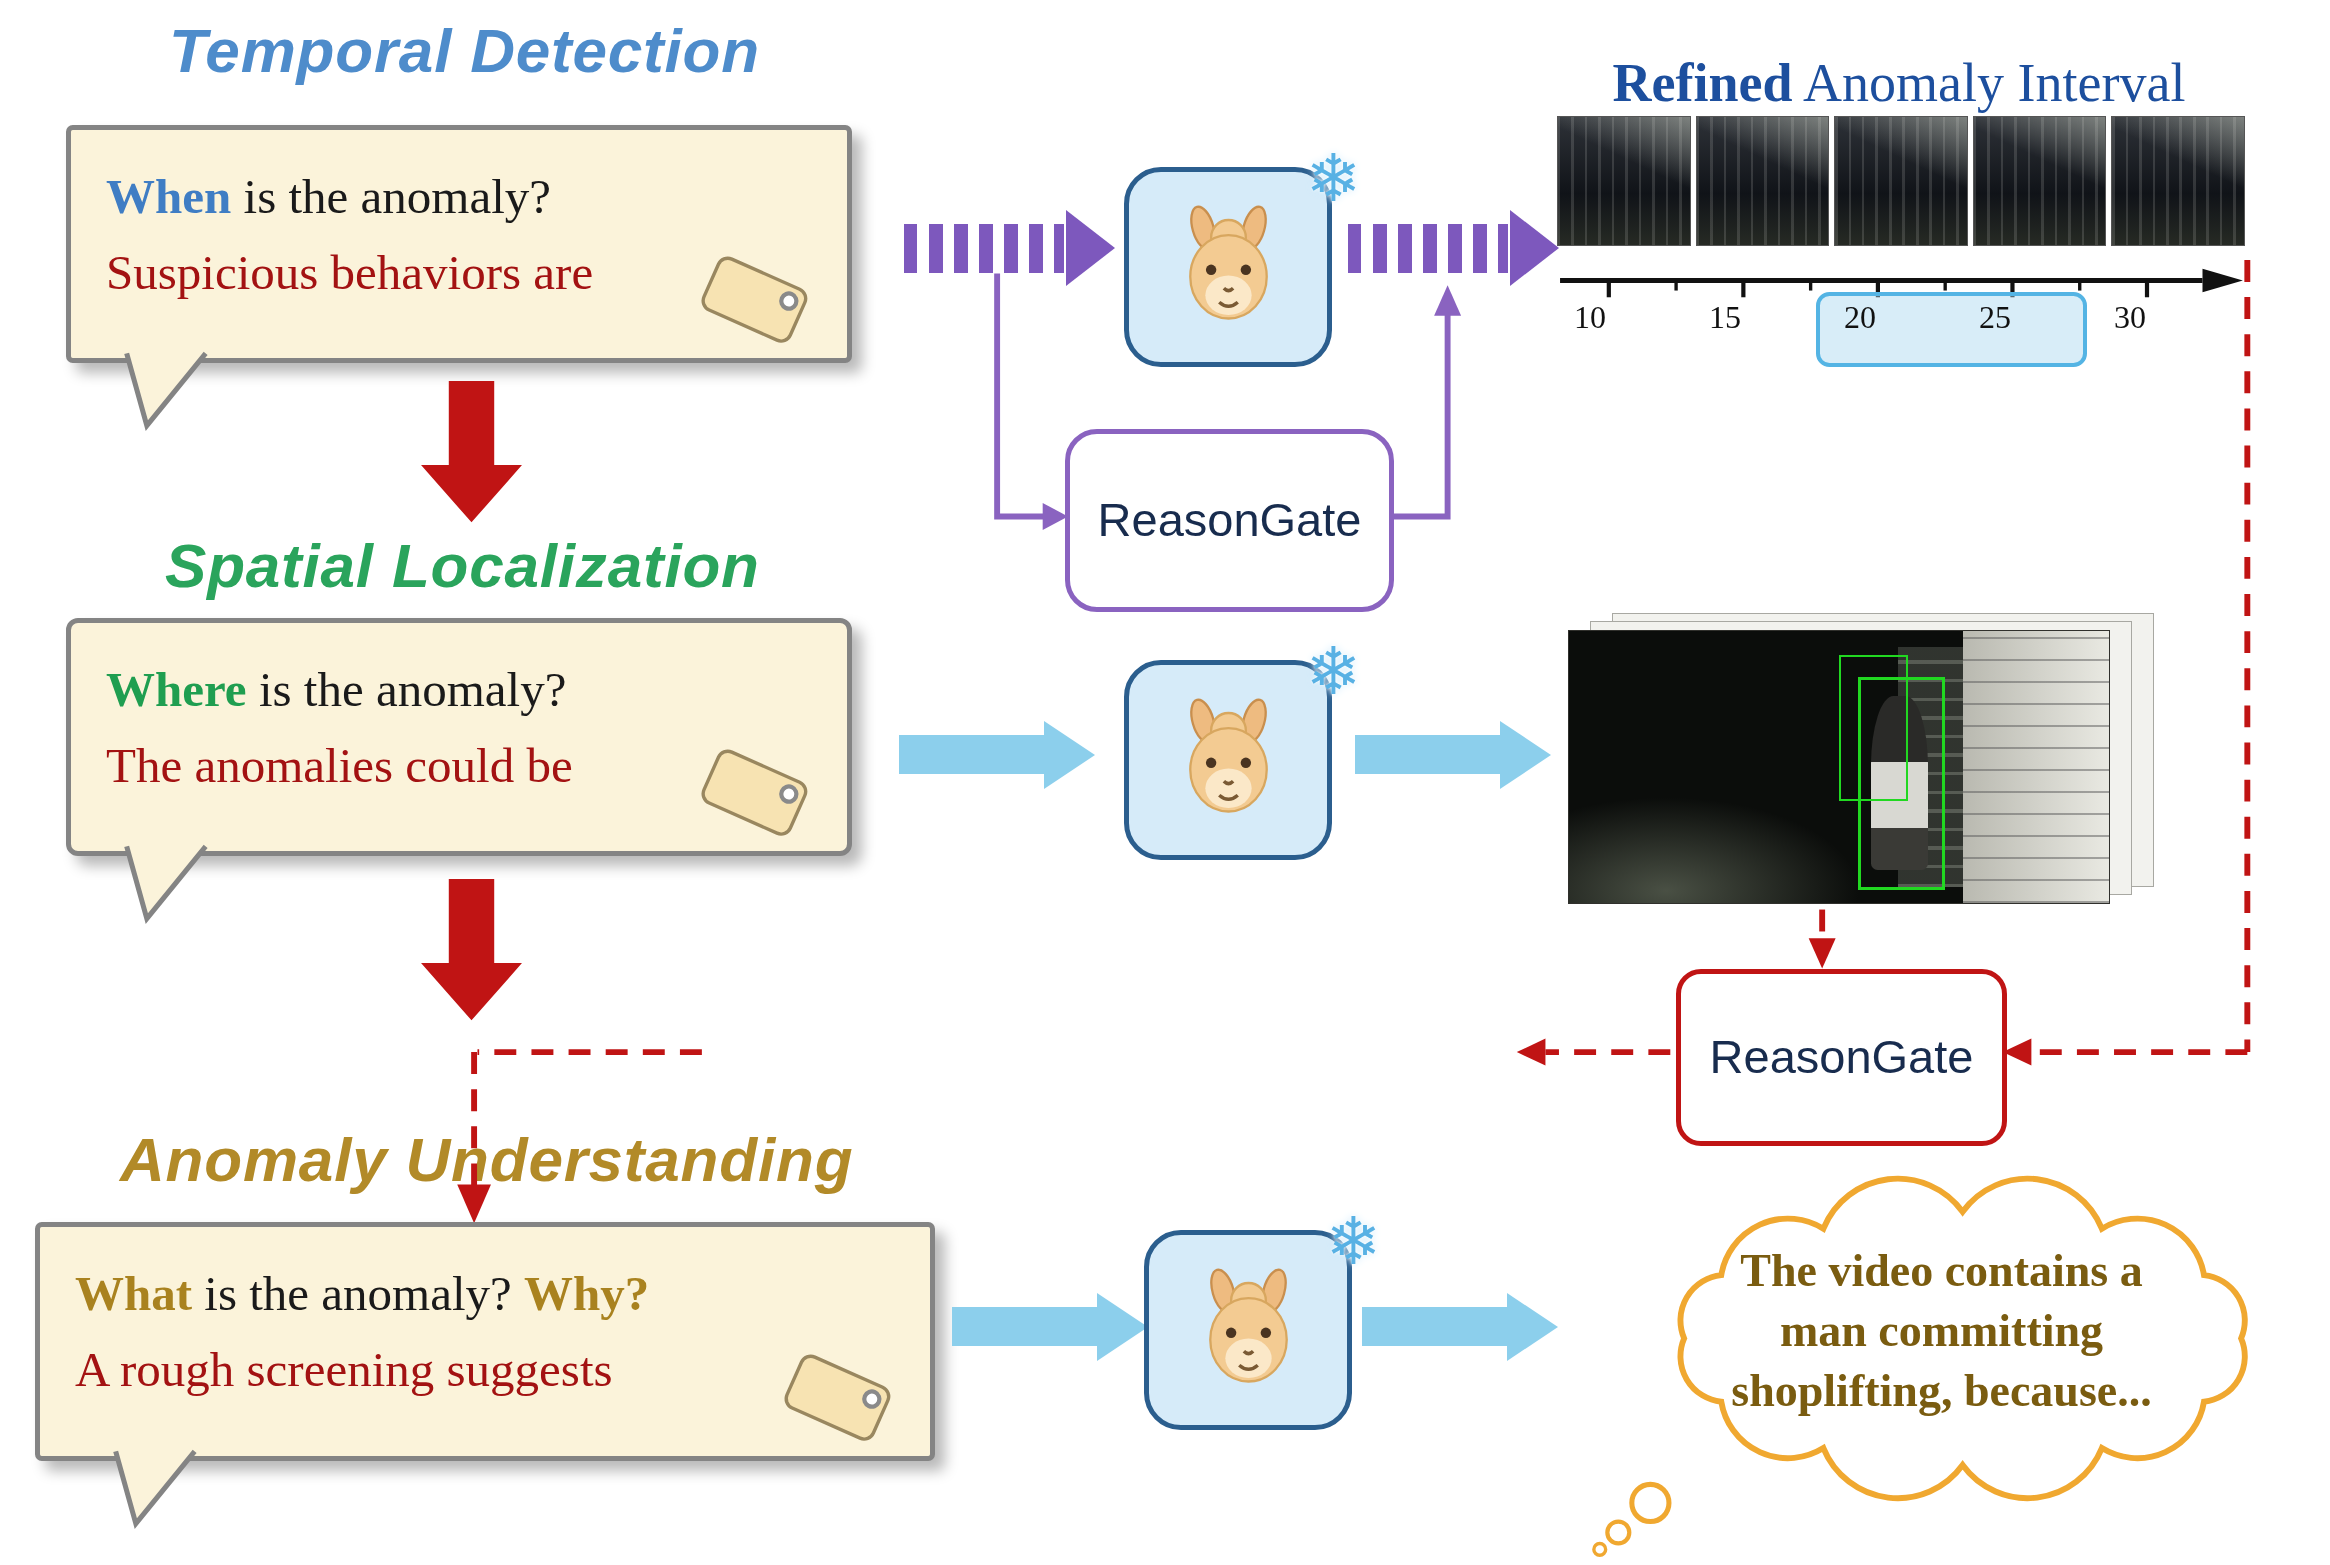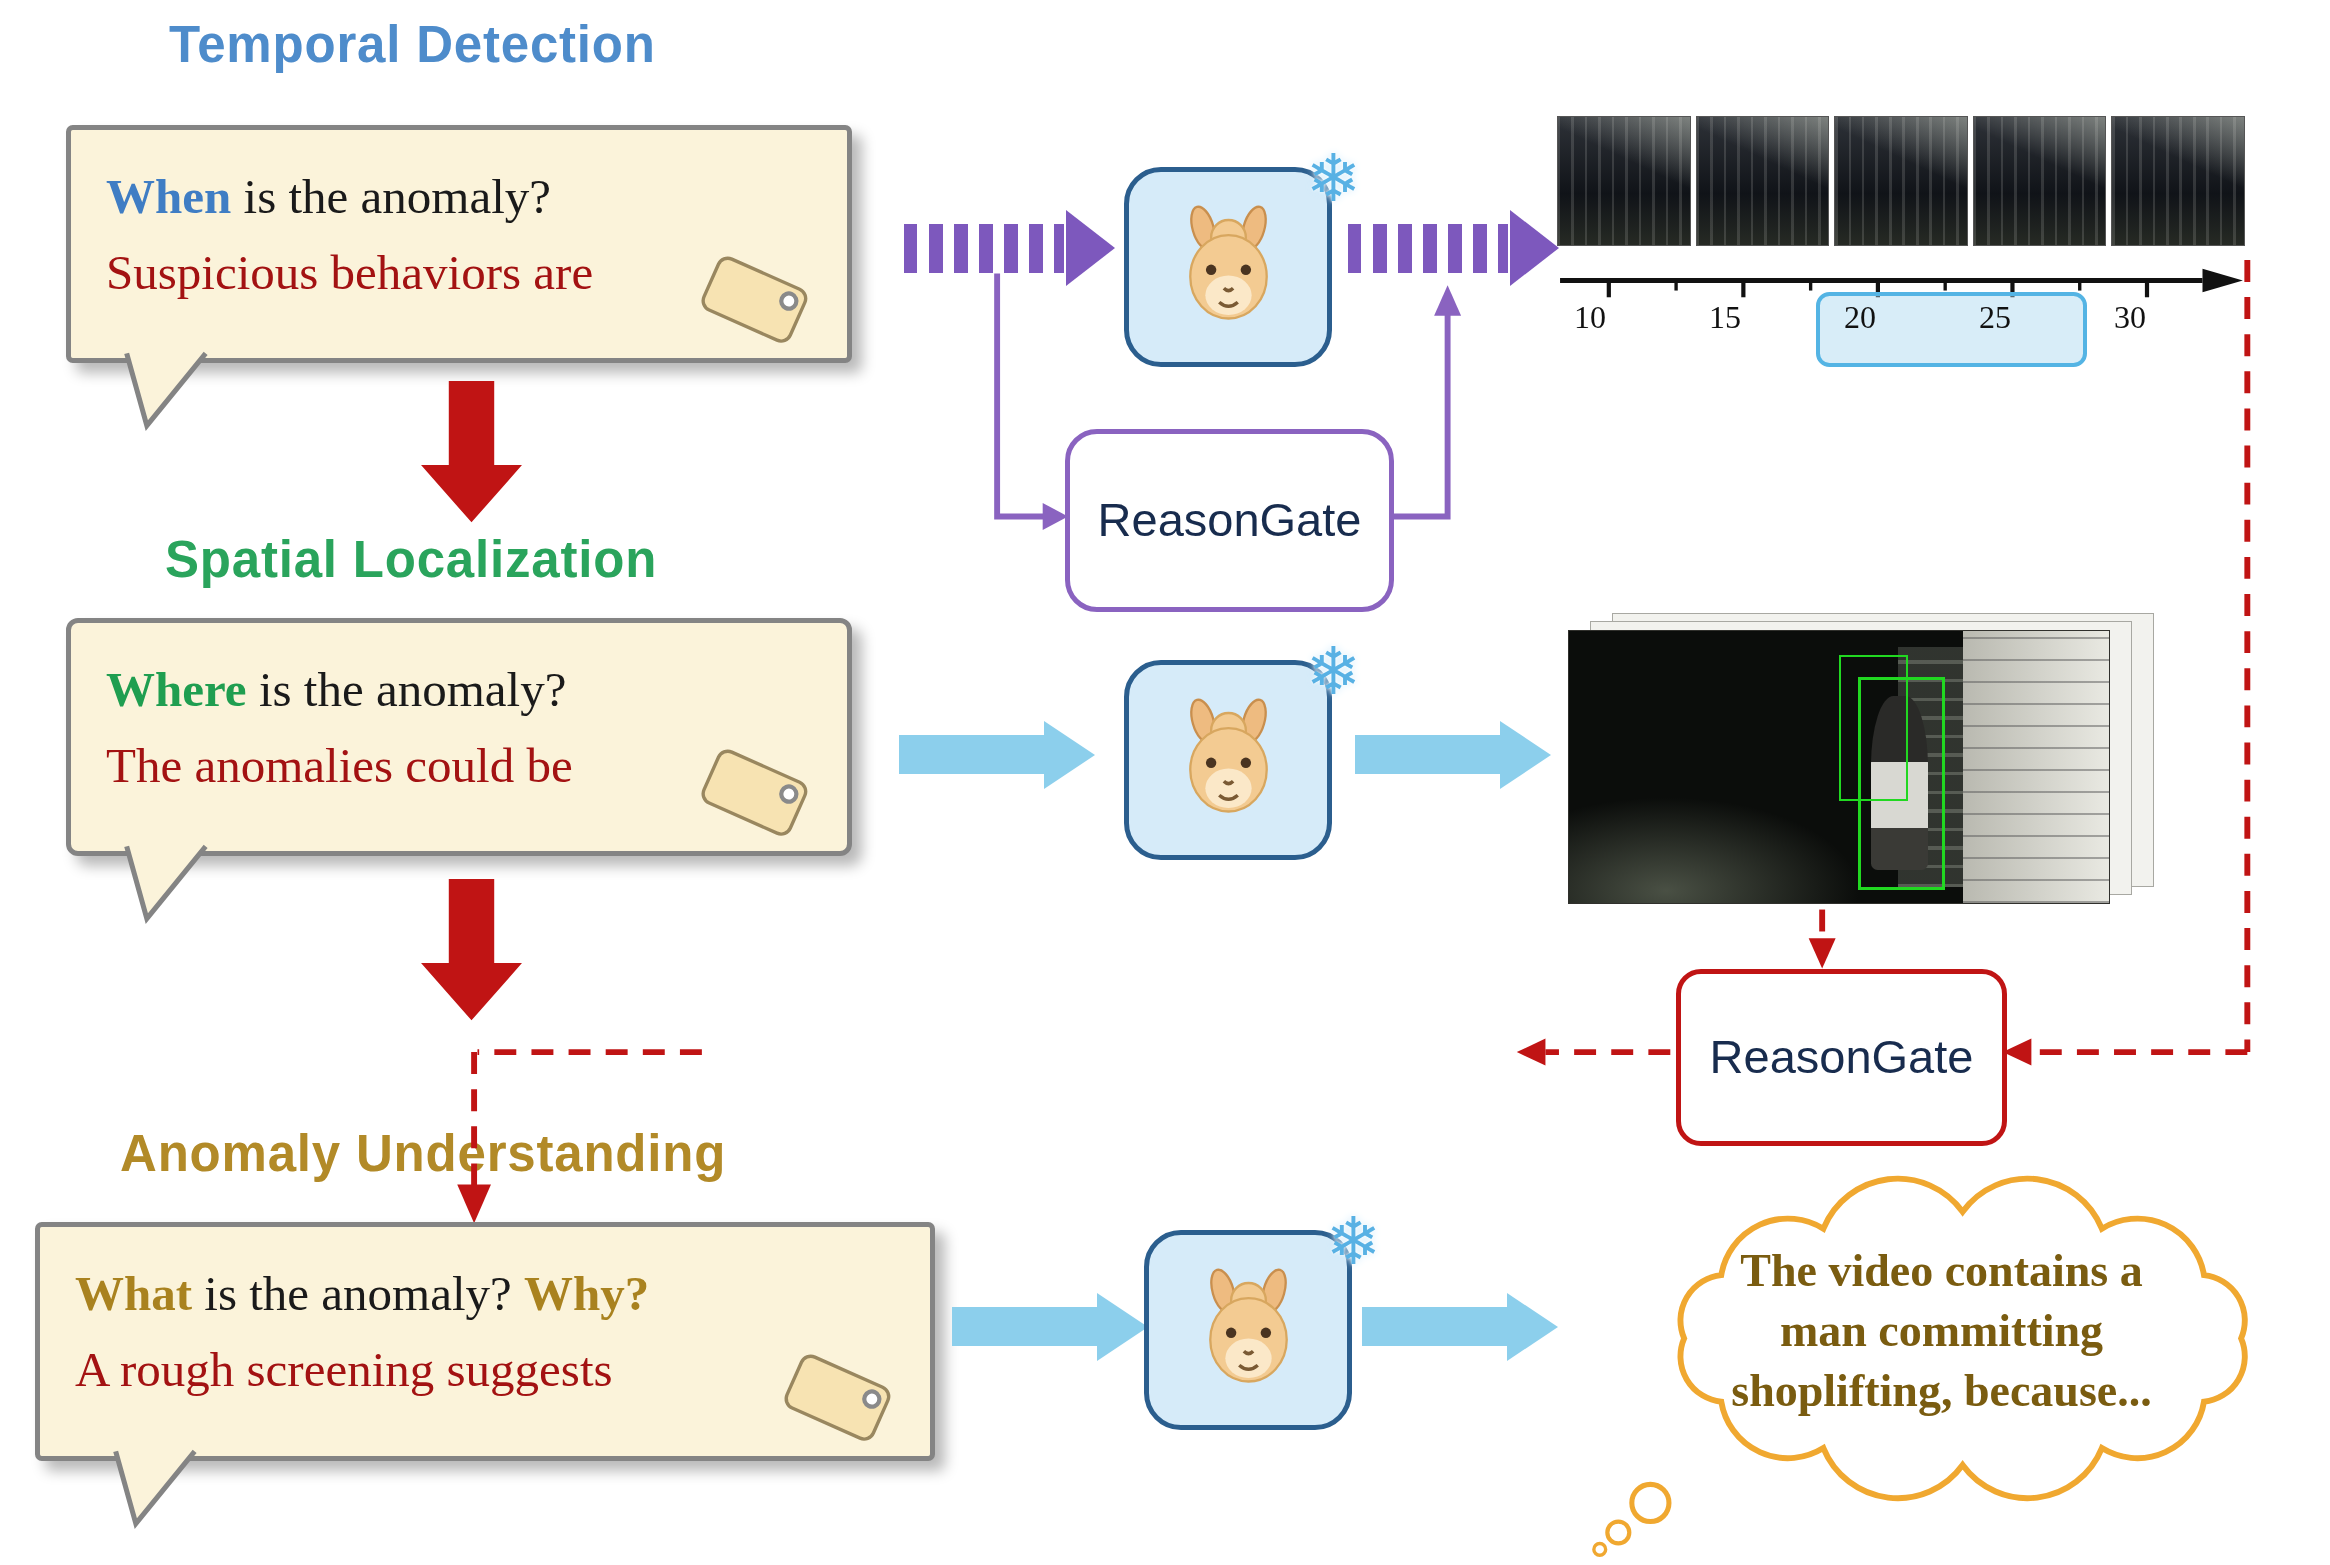--- a/index.html
+++ b/index.html
@@ -1,21 +1,21 @@
 <!DOCTYPE html>
 <html style="font-size:13.5px"><head>
 <meta charset="utf-8">
 <style>
   html,body{margin:0;padding:0;background:#ffffff;}
   #canvas{position:relative;width:2330px;height:1566px;background:#ffffff;overflow:hidden;
           font-family:"Liberation Sans", sans-serif;}
   .abs{position:absolute;}
 
   
-  .stage-heading{font-weight:bold;font-size:51px;letter-spacing:0.8px;}
+  .stage-heading{font-weight:bold;font-size:62px;letter-spacing:0.8px;font-style:italic;}
 
   
   .bubble{position:absolute;background:#fbf3da;border:5px solid #848484;border-radius:6.7px;
           box-shadow:10px 10px 13.5px rgba(0,0,0,0.28);z-index:2;}
   .bubble-inner{padding:29px 35px;font-family:"Liberation Serif", serif;font-size:49px;line-height:1.55;color:#1a1a1a;}
   .hl-blue{color:#3f7dc4;font-weight:bold;}
   .hl-green{color:#1f9e50;font-weight:bold;}
   .hl-olive{color:#a9821f;font-weight:bold;}
   .answer-red{color:#a31212;}
   .tail{position:absolute;left:54px;top:calc(100% - 5px);width:84px;height:78px;z-index:3;overflow:visible;}
@@ -285,20 +285,23 @@
   <div class="cloud-wrap" style="left:1566px;top:1161px;width:719px;height:397px;">
     <svg viewBox="0 0 852 470" style="width:719px;height:397px;overflow:visible;">
       <path d="M140,210 A54,54 0 0 1 184,135 A80,80 0 0 1 305,80 A95,95 0 0 1 470,60 A95,95 0 0 1 635,80 A80,80 0 0 1 756,135 A54,54 0 0 1 800,210 A54,54 0 0 1 756,285 A80,80 0 0 1 635,340 A95,95 0 0 1 470,360 A95,95 0 0 1 305,340 A80,80 0 0 1 184,285 A54,54 0 0 1 140,210 Z" fill="#ffffff" stroke="#f0a830" stroke-width="7"></path>
       <circle cx="100" cy="405" r="22" fill="#ffffff" stroke="#f0a830" stroke-width="6"></circle>
       <circle cx="62" cy="440" r="13" fill="#ffffff" stroke="#f0a830" stroke-width="5"></circle>
       <circle cx="40" cy="460" r="7" fill="#ffffff" stroke="#f0a830" stroke-width="4"></circle>
     </svg>
     <div class="cloud-text" style="left:131px;top:80px;width:489px;">The video contains a man committing shoplifting, because...</div>
   </div>
 
+  <div class="abs ri-title" style="left:1536px;top:52px;width:726px;">
+    <span class="bold">Refined</span><span> Anomaly Interval</span>
+  </div>
 
   <div class="film-strip" style="left:1557px;top:116px;width:688px;height:128px;">
     <div class="film-cell"></div>
     <div class="film-cell"></div>
     <div class="film-cell"></div>
     <div class="film-cell"></div>
     <div class="film-cell"></div>
   </div>
 
   <svg class="abs" style="left:1552px;top:267px;width:709px;height:37px;z-index:1;" viewBox="0 0 840 44">

